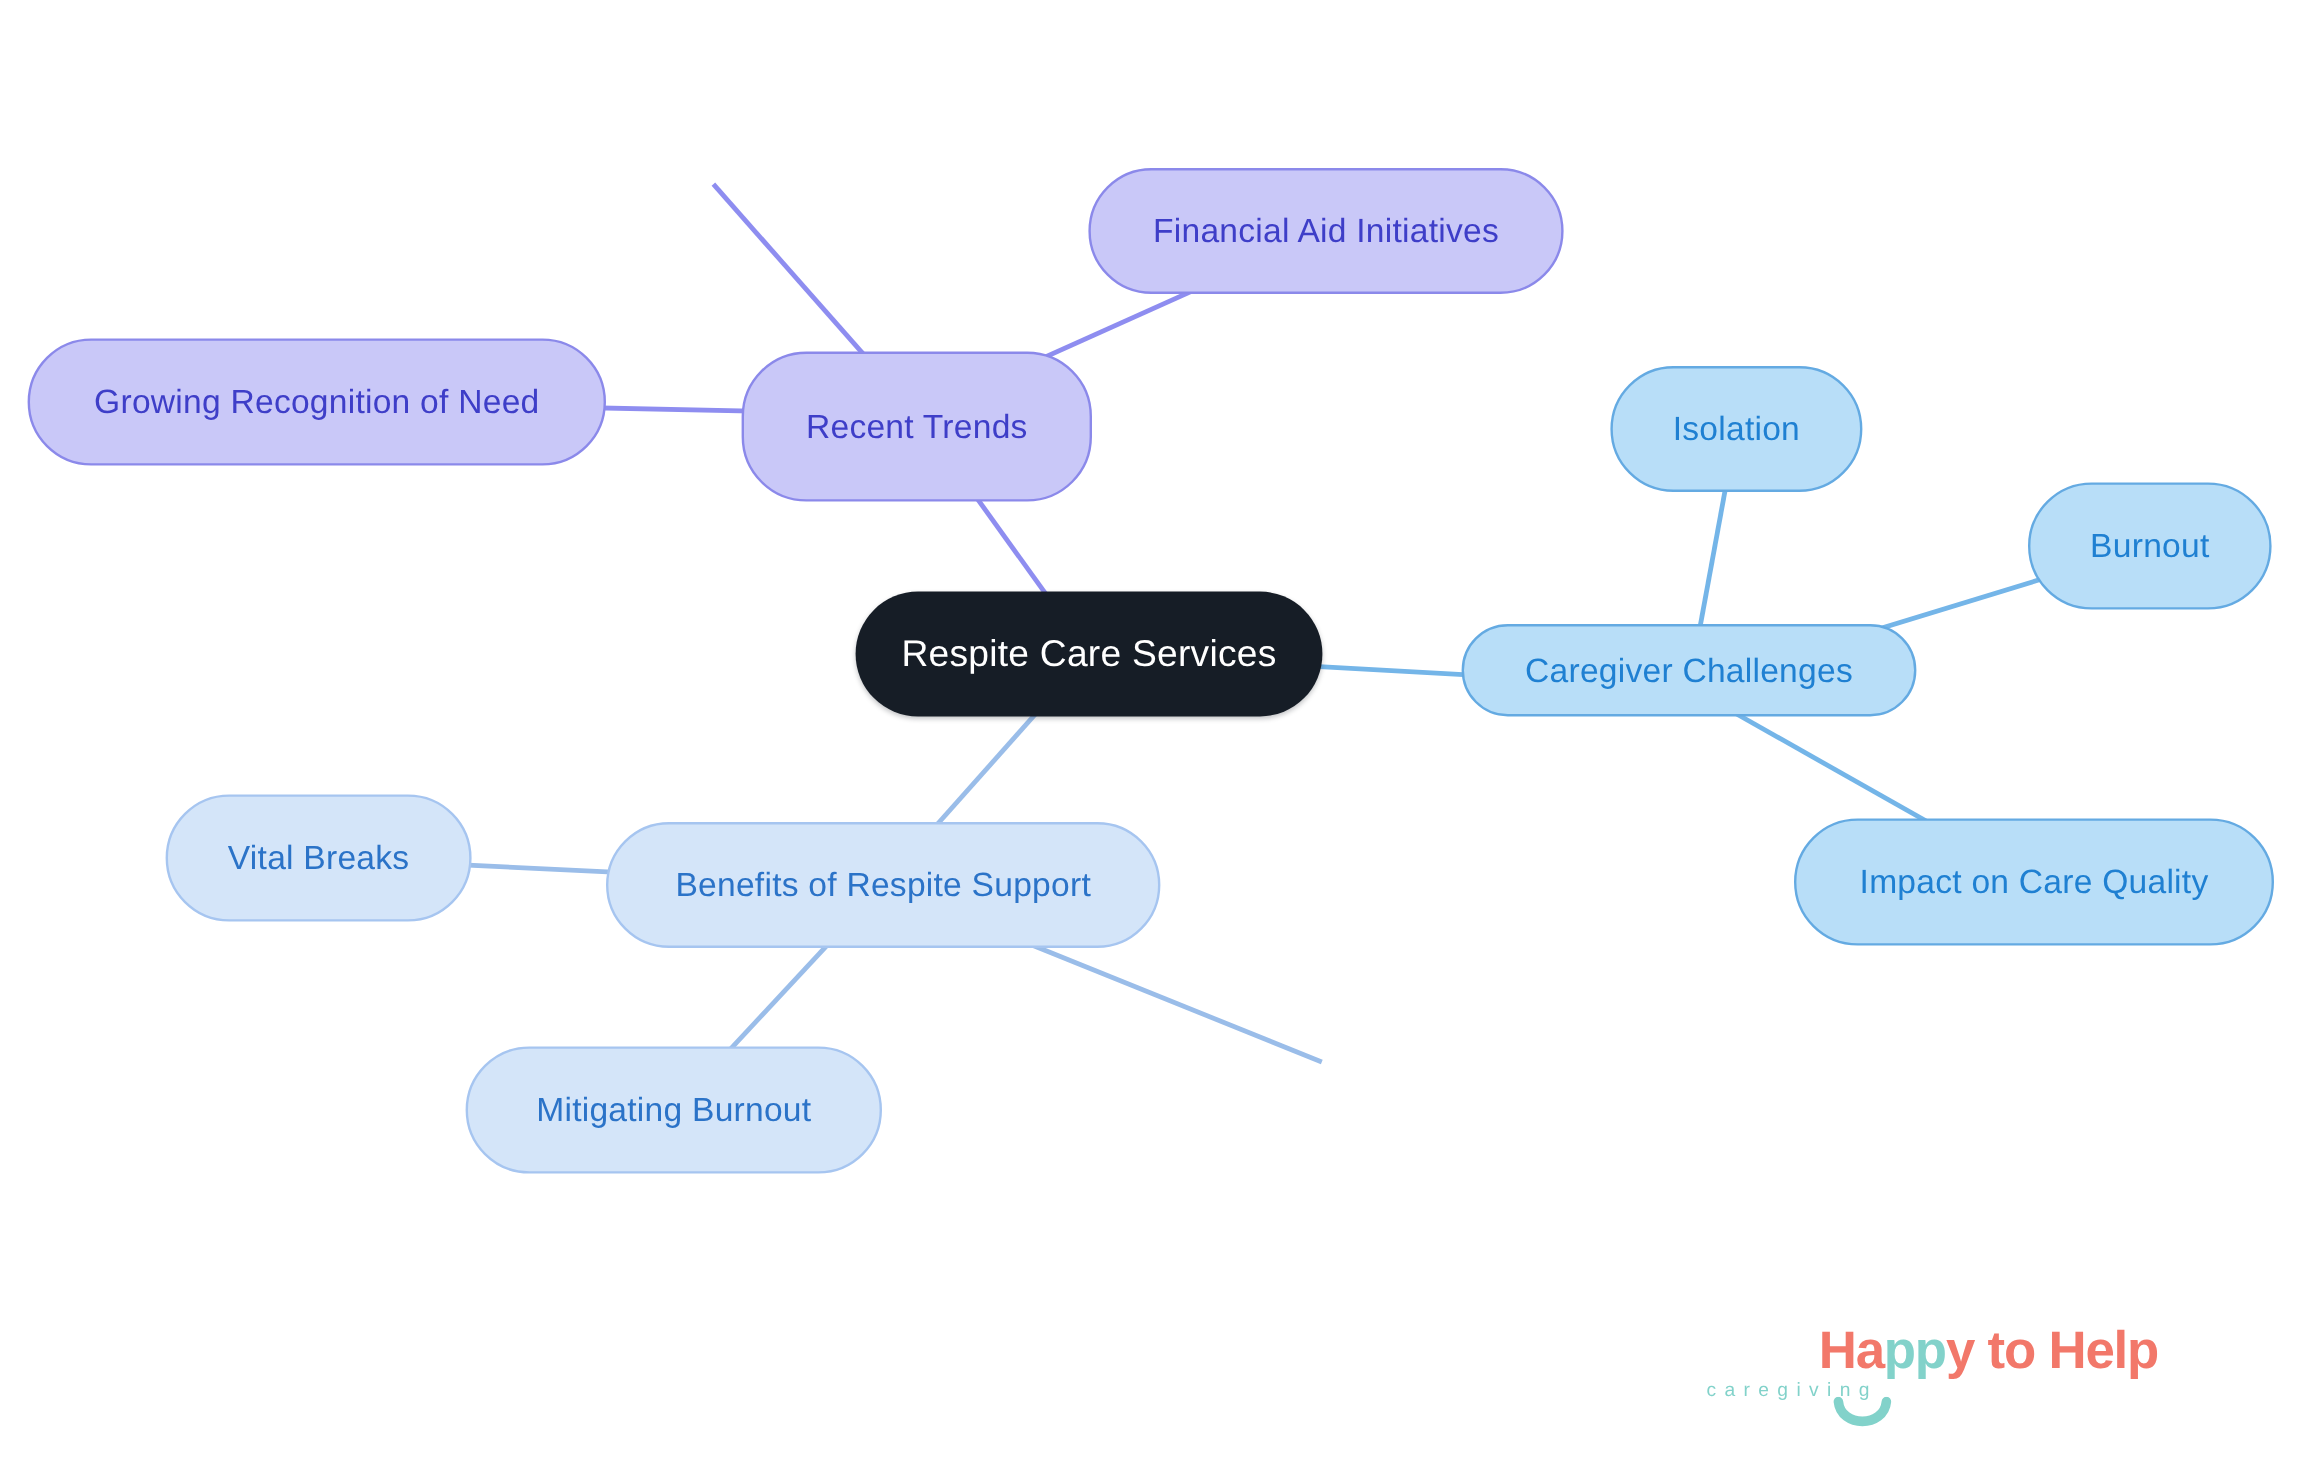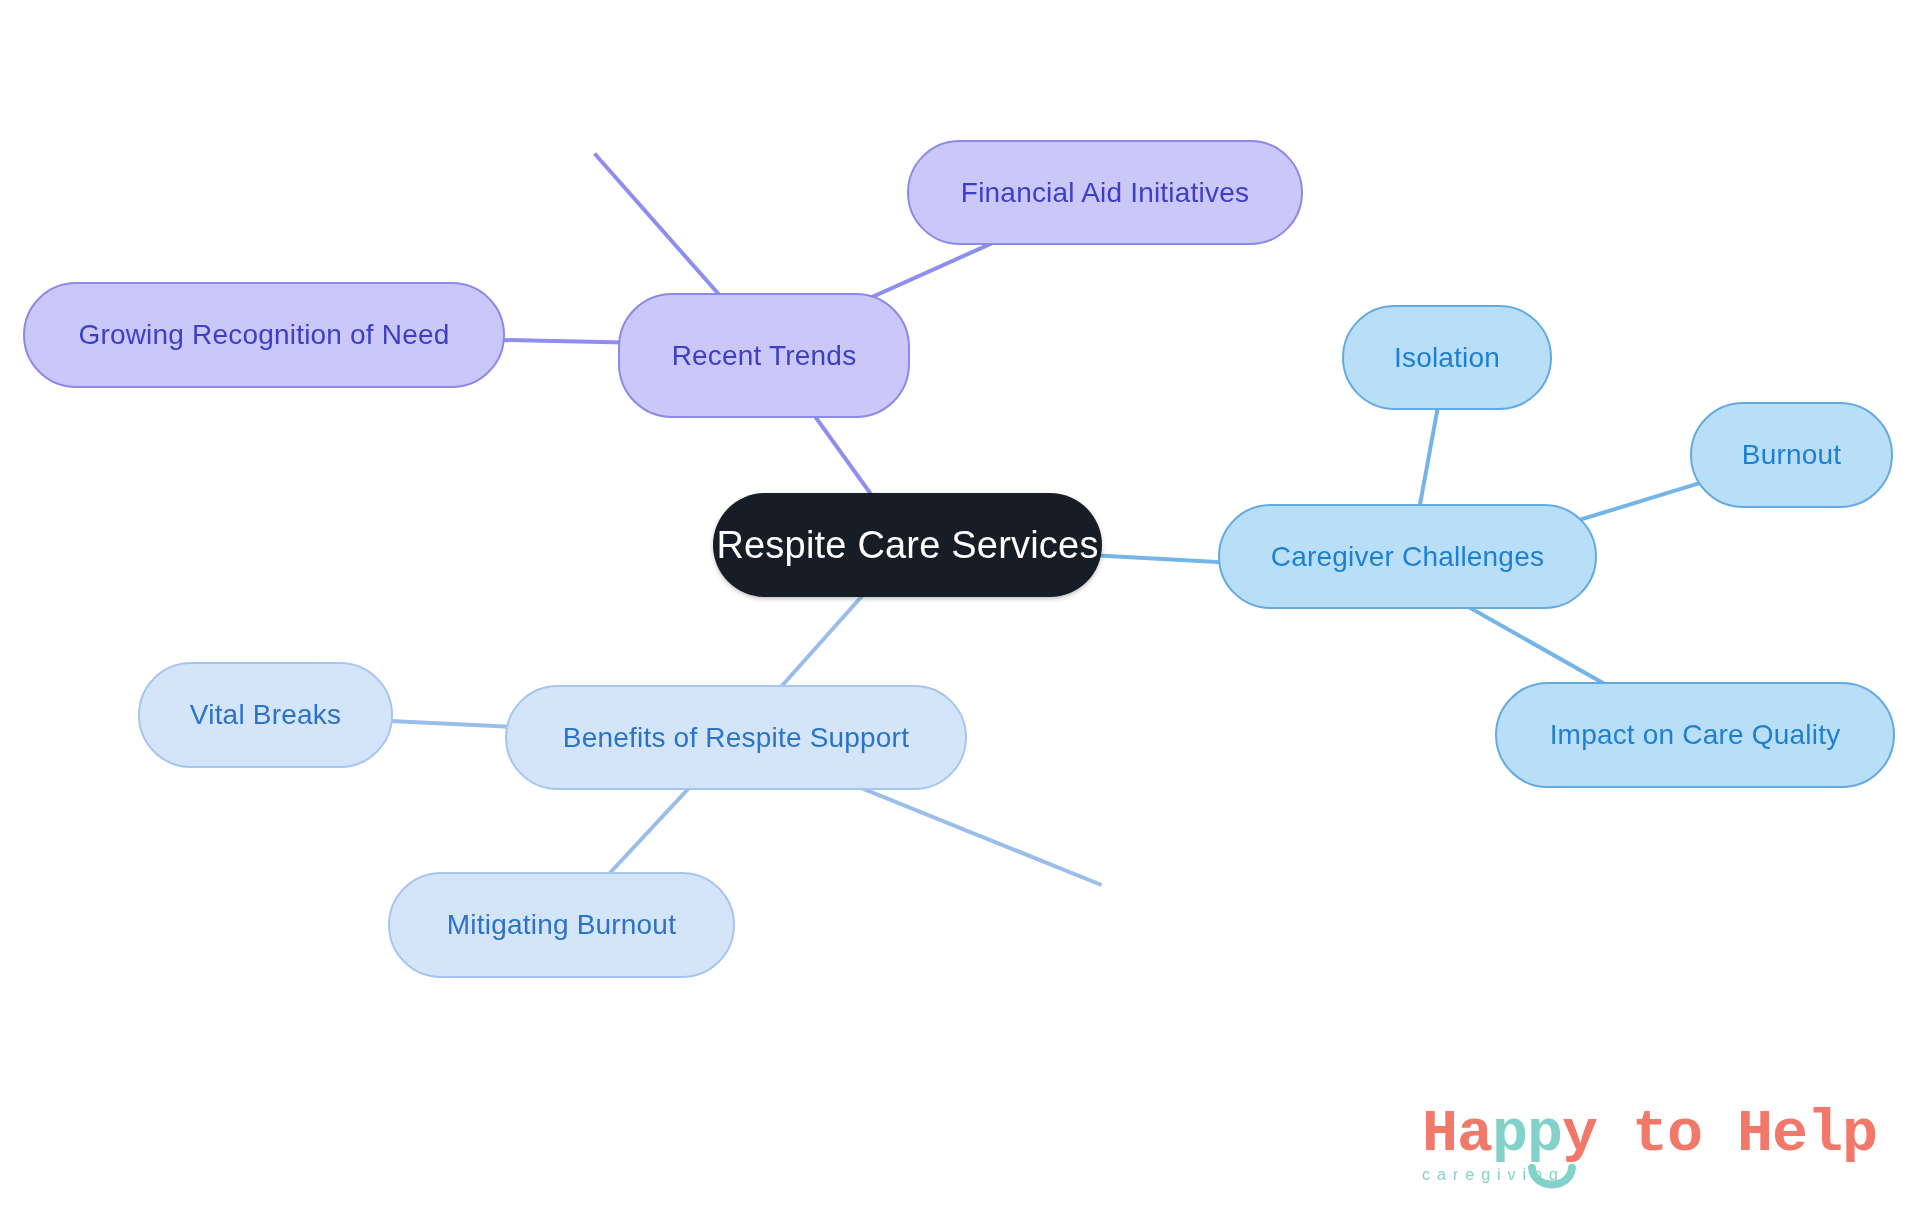--- a/index.html
+++ b/index.html
@@ -34,21 +34,21 @@
     font-weight: 500;
     letter-spacing: 0.2px;
     white-space: nowrap;
     box-sizing: border-box;
     cursor: pointer;
   }
   .node.central {
     background: var(--central-fill);
     color: var(--central-text);
     border: none;
-    font-size: 38px;
+    font-size: 31px;
     box-shadow: 0 2px 4px rgba(10,15,25,0.25);
   }
   .node.g-trends {
     background: var(--trends-fill);
     border: 2px solid var(--trends-border);
     color: var(--trends-text);
   }
   .node.g-challenges {
     background: var(--challenges-fill);
     border: 2px solid var(--challenges-border);
@@ -61,27 +61,26 @@
   }
   .logo {
     position: absolute;
     left: 1422px;
     top: 1104px;
     width: 470px;
     height: 100px;
     z-index: 3;
   }
   .logo-title {
-    font-size: 60px;
+    font-size: 44px;
     font-weight: 800;
     letter-spacing: -1px;
     line-height: 1;
     white-space: nowrap;
-    text-align: left;
-    font-family: Liberation Mono, monospace;
+    text-align: center;
   }
   .logo-title .coral { color: var(--logo-coral); }
   .logo-title .teal  { color: var(--logo-teal); }
   .logo-smile {
     position: absolute;
     left: 104px;
     top: 60px;
     width: 52px;
     height: 36px;
   }
@@ -111,21 +110,21 @@
       <line x1="907.5" y1="545" x2="736" y2="737.5" stroke="#9abde9" stroke-width="4"></line>
       <line x1="736" y1="737.5" x2="265.5" y2="715" stroke="#9abde9" stroke-width="4"></line>
       <line x1="736" y1="737.5" x2="561.5" y2="925" stroke="#9abde9" stroke-width="4"></line>
       <line x1="736" y1="737.5" x2="1101.5" y2="885" stroke="#9abde9" stroke-width="4"></line>
     </svg>
 
   <div class="node central" style="left: 713px; top: 493px; width: 389px; height: 104px;">Respite Care Services</div>
   <div class="node g-trends" style="left: 618px; top: 293px; width: 292px; height: 125px;">Recent Trends</div>
   <div class="node g-trends" style="left: 907px; top: 140px; width: 396px; height: 105px;">Financial Aid Initiatives</div>
   <div class="node g-trends" style="left: 23px; top: 282px; width: 482px; height: 106px;">Growing Recognition of Need</div>
-  <div class="node g-challenges" style="left: 1218px; top: 504px; width: 379px; height: 105px;">Caregiver Challenges</div>
+  <div class="node g-challenges" style="left: 1218px; top: 520px; width: 379px; height: 77px;">Caregiver Challenges</div>
   <div class="node g-challenges" style="left: 1342px; top: 305px; width: 210px; height: 105px;">Isolation</div>
   <div class="node g-challenges" style="left: 1690px; top: 402px; width: 203px; height: 106px;">Burnout</div>
   <div class="node g-challenges" style="left: 1495px; top: 682px; width: 400px; height: 106px;">Impact on Care Quality</div>
   <div class="node g-benefits" style="left: 138px; top: 662px; width: 255px; height: 106px;">Vital Breaks</div>
   <div class="node g-benefits" style="left: 505px; top: 685px; width: 462px; height: 105px;">Benefits of Respite Support</div>
   <div class="node g-benefits" style="left: 388px; top: 872px; width: 347px; height: 106px;">Mitigating Burnout</div>
 
   <div class="logo">
     <div class="logo-title"><span class="coral">Ha</span><span class="teal">pp</span><span class="coral">y to Help</span></div>
     <svg class="logo-smile" viewBox="0 0 52 36">

